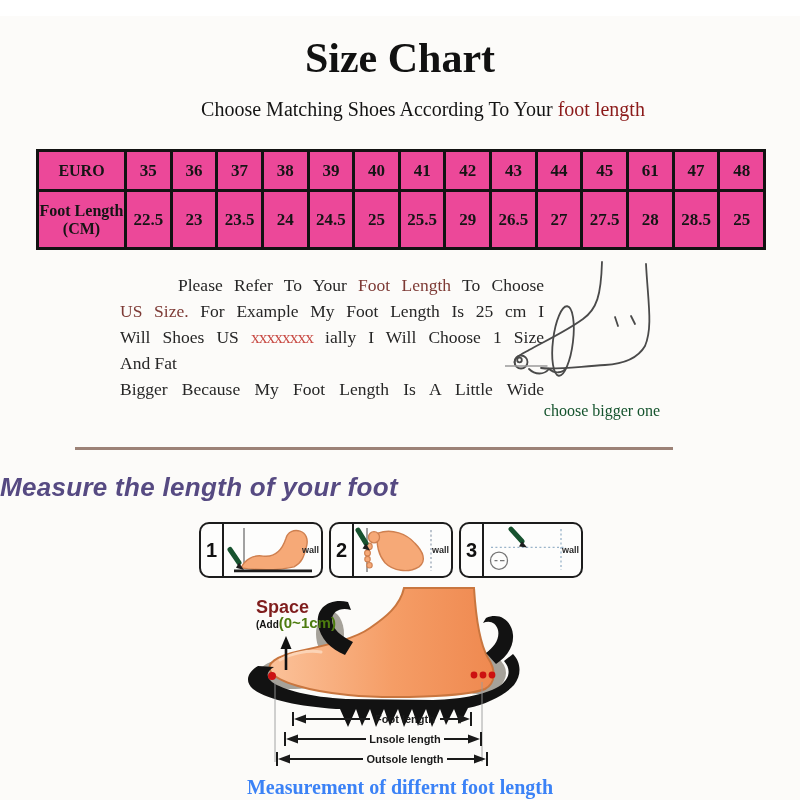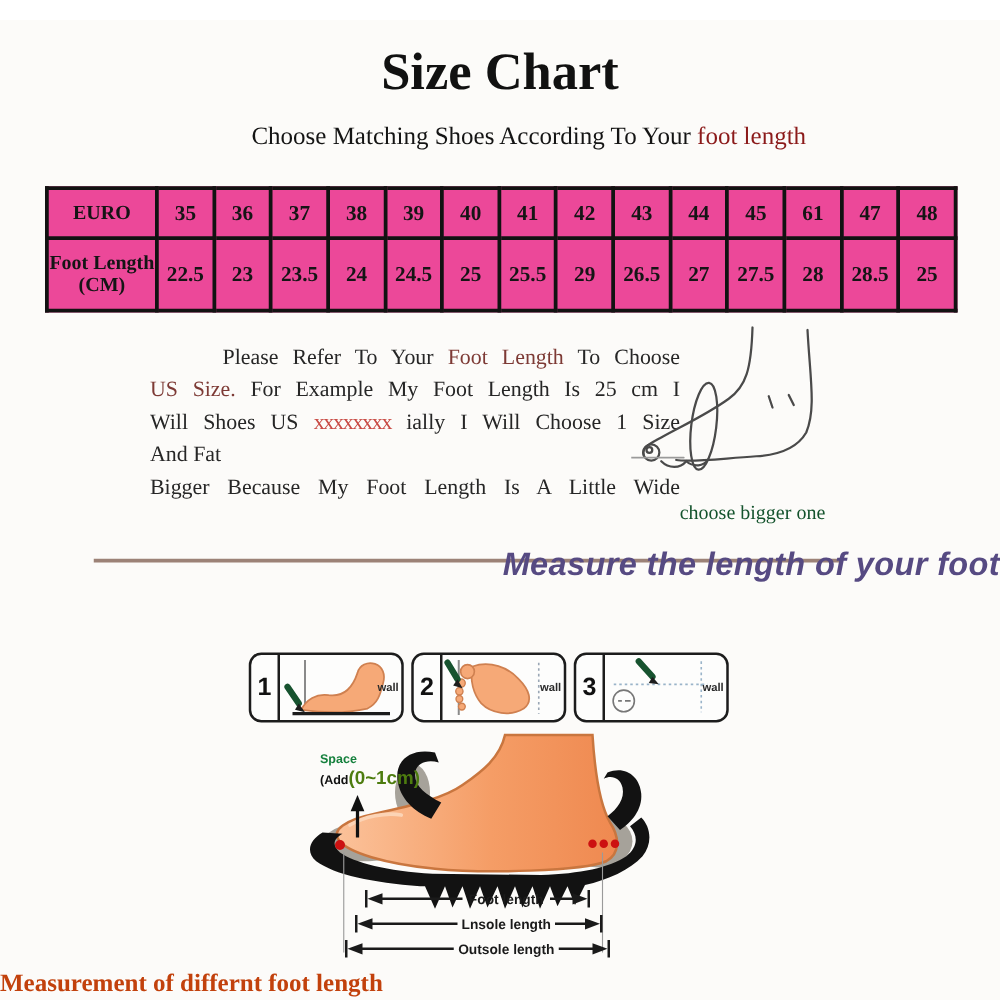--- a/index.html
+++ b/index.html
@@ -32,47 +32,47 @@
   .att-line.last { text-align-last:left; }
   .att-line .maroon { color:#7d3a35; }
   .att-line .red { color:#c84a44; letter-spacing:-1px; }
   
   .foot-sketch { position:absolute; left:505px; top:241px; }
   .choose-cap { position:absolute; left:543px; top:384px; width:118px;
     text-align:center; font-size:16px; line-height:21px; color:#14532d; }
   
   .divider { position:absolute; left:75px; top:431px; width:598px; height:3px;
     background:#9c8277; }
-  .measure-heading { position:absolute; top:420px; left:0; width:100%; text-align:right;
+  .measure-heading { position:absolute; top:456px; left:0; width:100%; text-align:left;
     font-family:"Liberation Sans", sans-serif; font-style:italic; font-weight:bold;
     font-size:26px; color:#564a82; letter-spacing:0.3px; }
   
   .steps { position:absolute; left:199px; top:506px; display:flex; gap:6px; }
   .step { width:124px; height:56px; border:2.5px solid #1c1c1c; border-radius:10px;
     display:flex; background:#fdfdfc; overflow:hidden; }
   .step .num { width:23px; border-right:2px solid #1c1c1c; display:flex;
     align-items:center; justify-content:center;
     font-family:"Liberation Sans", sans-serif; font-weight:800; font-size:20px; color:#111; }
   .step .art { position:relative; flex:1; }
   .step .art svg { display:block; width:100%; height:100%; }
   .step .wall { position:absolute; right:2px; top:50%; transform:translateY(-50%);
     font-family:"Liberation Sans", sans-serif; font-weight:bold; font-size:9px; color:#2b2b2b; }
   
   .shoe-wrap { position:absolute; left:228px; top:570px; width:364px; height:190px; }
   .shoe-wrap svg { display:block; width:364px; height:190px; }
   .space-label { position:absolute; left:28px; top:14px;
     font-family:"Liberation Sans", sans-serif; line-height:15px; }
-  .space-l1 { font-weight:800; font-size:10px; color:#15803d; }
+  .space-l1 { font-weight:800; font-size:18px; color:#7f1d1d; }
   .space-l2 .add-small { font-weight:700; font-size:10px; color:#111; }
   .space-l2 .add-red { font-weight:800; font-size:15px; color:#4d7c0f; }
   .dim-text { font-family:"Liberation Sans", sans-serif; font-size:11px;
     font-weight:bold; fill:#1a1a1a; }
   
-  .footer-cap { position:absolute; top:760px; left:0; width:100%; 
-    font-size:20px; font-weight:bold; color:#c2410c; }
+  .footer-cap { position:absolute; top:760px; left:0; width:100%; text-align:center;
+    font-size:20px; font-weight:bold; color:#3b82f6; }
 </style>
 </head>
 <body>
 
 <div class="canvas">
 
   <div class="title">Size Chart</div>
 
   <div class="subtitle">
     <span>Choose Matching Shoes According To Your </span><span class="dred">foot length</span>

